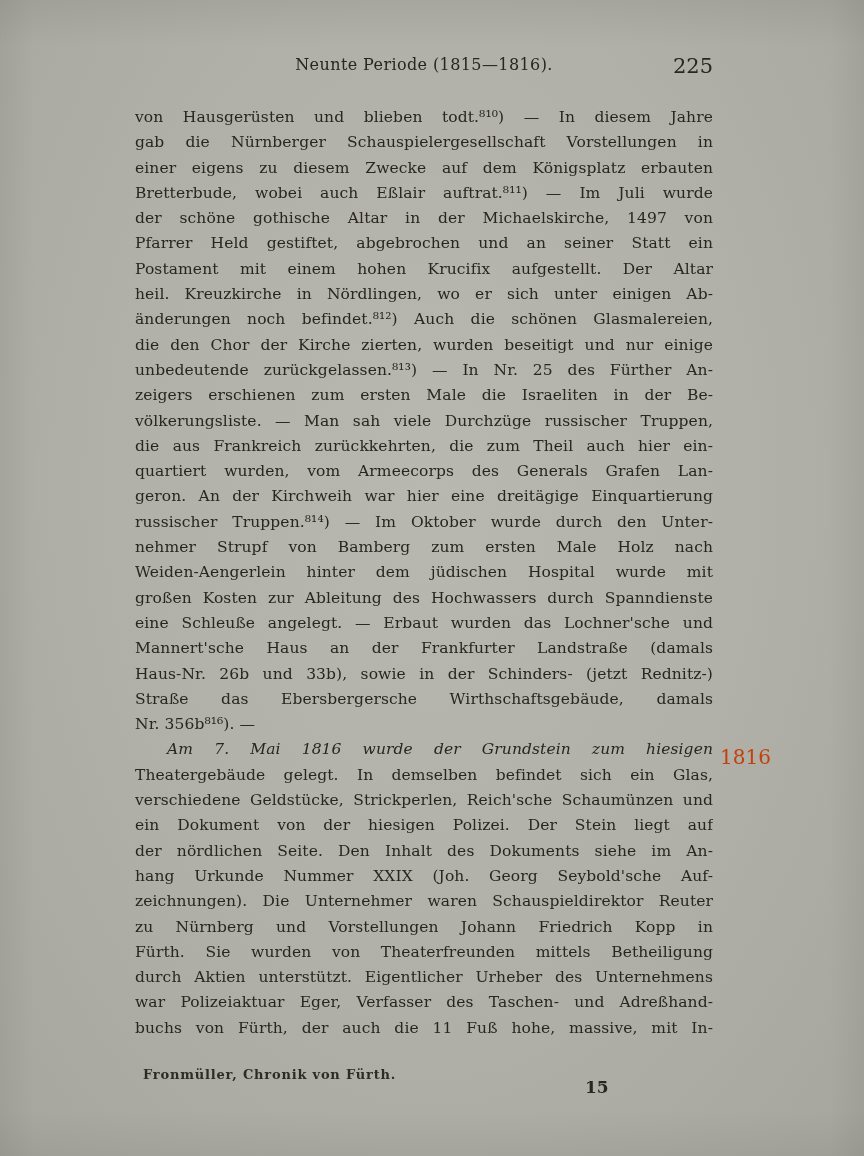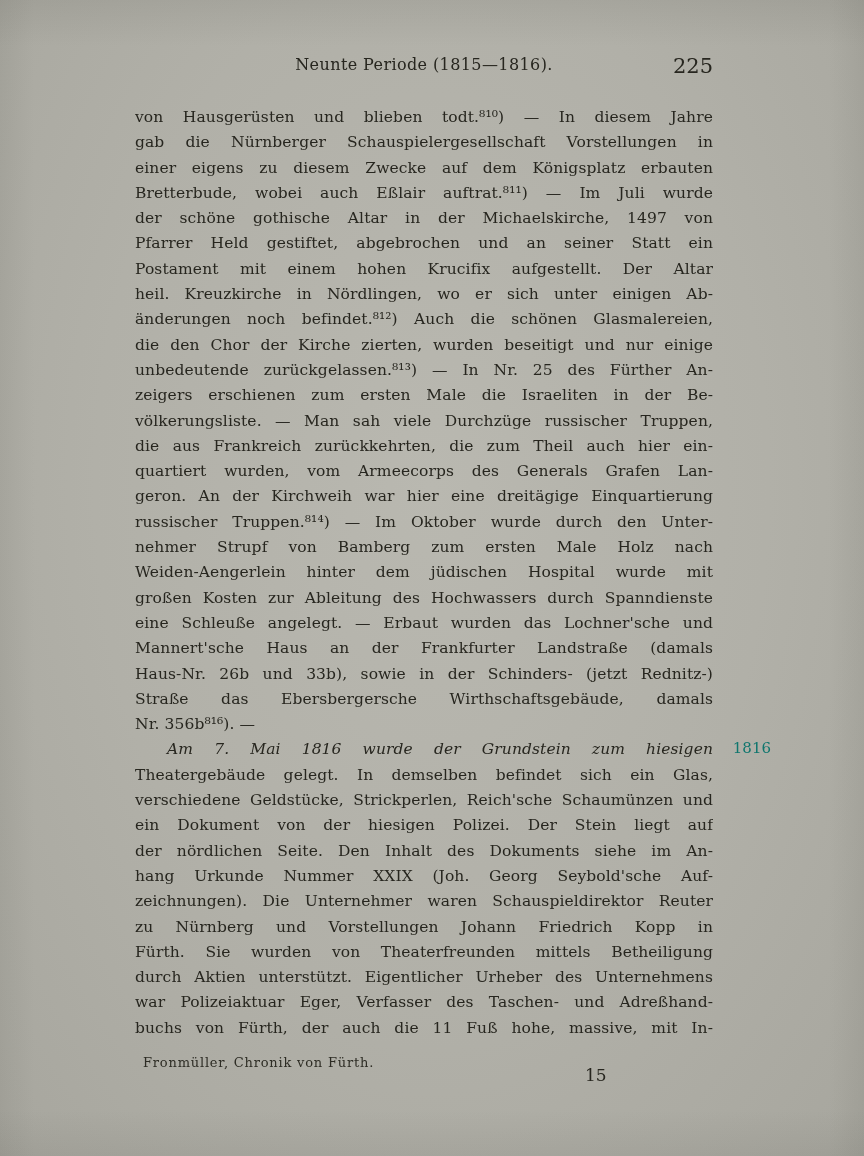--- a/index.html
+++ b/index.html
@@ -57,28 +57,29 @@
   .line.indent {
     text-indent: 32px;
     font-style: italic;
   }
   .line.short-last {
     text-align-last: left;
   }
   .margin-note {
     position: absolute;
     right: -58px;
-    top: 2px;
-    font-size: 15px;
-    color: #0f766e;
+    top: 8px;
+    font-size: 20px;
+    color: #c2410c;
   }
   .footer {
     position: relative;
-    margin-top: 12px;
+    margin-top: 24px;
     height: 20px;
+    font-weight: bold;
   }
   .footer-source {
     position: absolute;
     left: 8px;
     top: 2px;
     font-size: 13px;
     letter-spacing: 0.8px;
     color: #2d2c24;
   }
   .footer-page {

